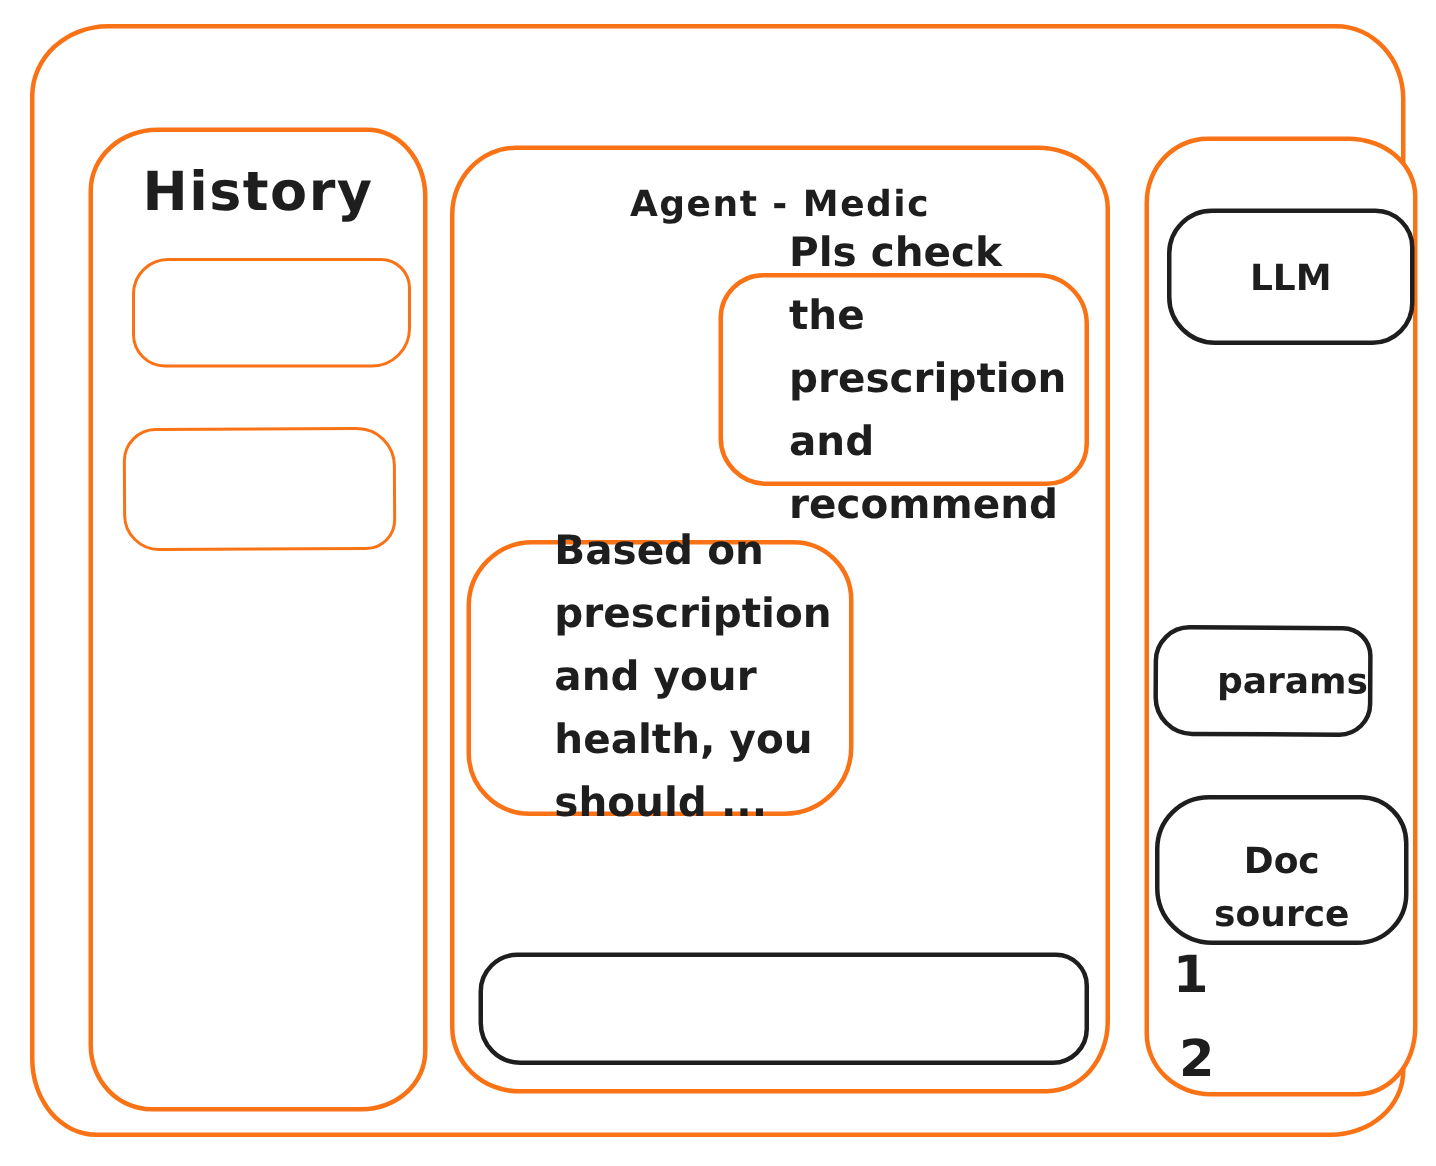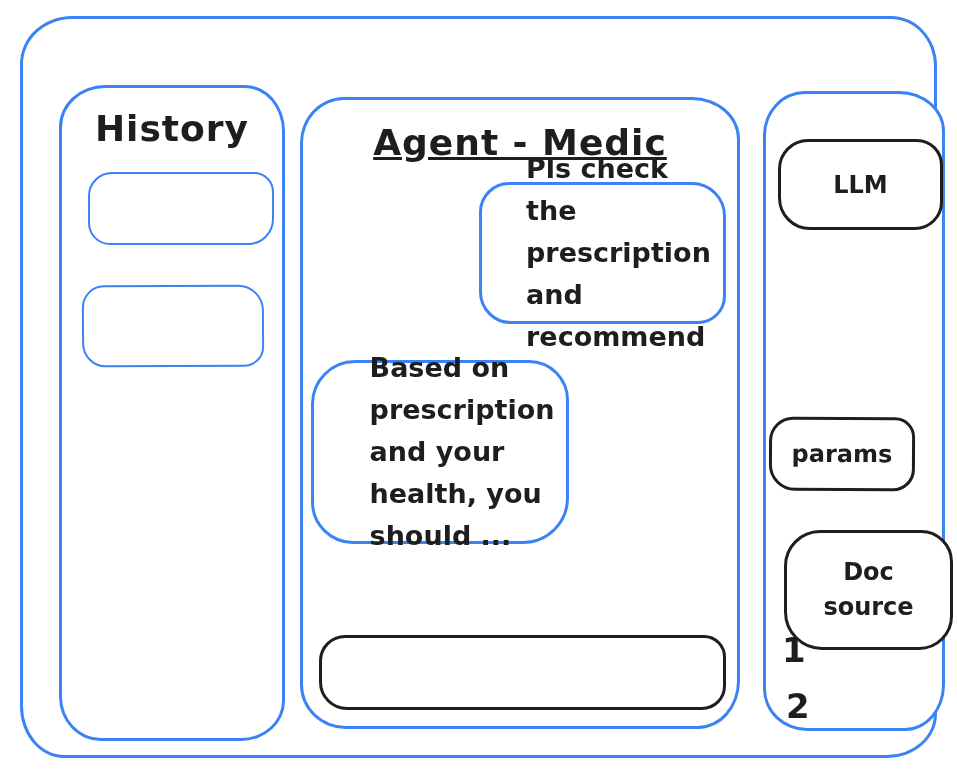--- a/index.html
+++ b/index.html
@@ -13,21 +13,21 @@
     position: relative;
     width: 957px;
     height: 777px;
     background: #ffffff;
     overflow: hidden;
   }
   .sketch {
     position: absolute;
     box-sizing: border-box;
     background: #ffffff;
-    border: 3px solid #3b82f6;
+    border: 3px solid #f97316;
   }
   .thin { border-width: 2.5px; }
 
   
   .frame {
     left: 20px; top: 16px;
     width: 917px; height: 742px;
     border-radius: 52px 46px 50px 44px / 48px 50px 44px 52px;
   }
 
@@ -62,24 +62,23 @@
   
   .chat-panel {
     left: 277px; top: 78px;
     width: 440px; height: 632px;
     border-radius: 44px 48px 42px 46px / 46px 42px 48px 44px;
   }
   .chat-title {
     position: absolute;
     left: 0; top: 22px; width: 100%;
     text-align: center;
-    font-size: 36px;
+    font-size: 24px;
     font-weight: 700;
     letter-spacing: 1px;
-    text-decoration: underline;
   }
   .bubble {
     position: absolute;
     display: flex;
     align-items: center;
     justify-content: center;
   }
   .bubble-user {
     left: 176px; top: 82px;
     width: 247px; height: 142px;
@@ -127,22 +126,22 @@
     justify-content: center;
     background: #ffffff;
     border: 3px solid #1e1e1e;
     font-size: 24px;
     font-weight: 700;
     cursor: pointer;
     text-align: center;
   }
   .btn-llm    { left: 12px; top: 45px;  width: 165px; height: 91px;  border-radius: 30px 26px 28px 32px; }
   .btn-ocr    { left: 12px; top: 156px; width: 165px; height: 94px;  border-radius: 28px 32px 26px 30px; }
-  .btn-params { left: 3px;  top: 323px; width: 146px; height: 74px;  border-radius: 24px 20px 22px 26px; transform: rotate(0.3deg); }
-  .btn-doc    { left: 18px;  top: 436px; width: 169px; height: 120px; border-radius: 36px 32px 34px 38px; line-height: 1.45; white-space: pre-line; }
+  .btn-params { left: 3px;  top: 323px; width: 146px; height: 74px;  border-radius: 24px 20px 22px 26px; transform: rotate(0.3deg); justify-content: flex-end; }
+  .btn-doc    { left: 4px;  top: 436px; width: 169px; height: 100px; border-radius: 36px 32px 34px 38px; line-height: 1.45; white-space: pre-line; align-items: flex-end; }
 
   .doc-num {
     position: absolute;
     font-size: 34px;
     font-weight: 700;
     cursor: pointer;
     z-index: 2;
   }
   .num-1 { left: 16px; top: 536px; }
   .num-2 { left: 20px; top: 592px; }

